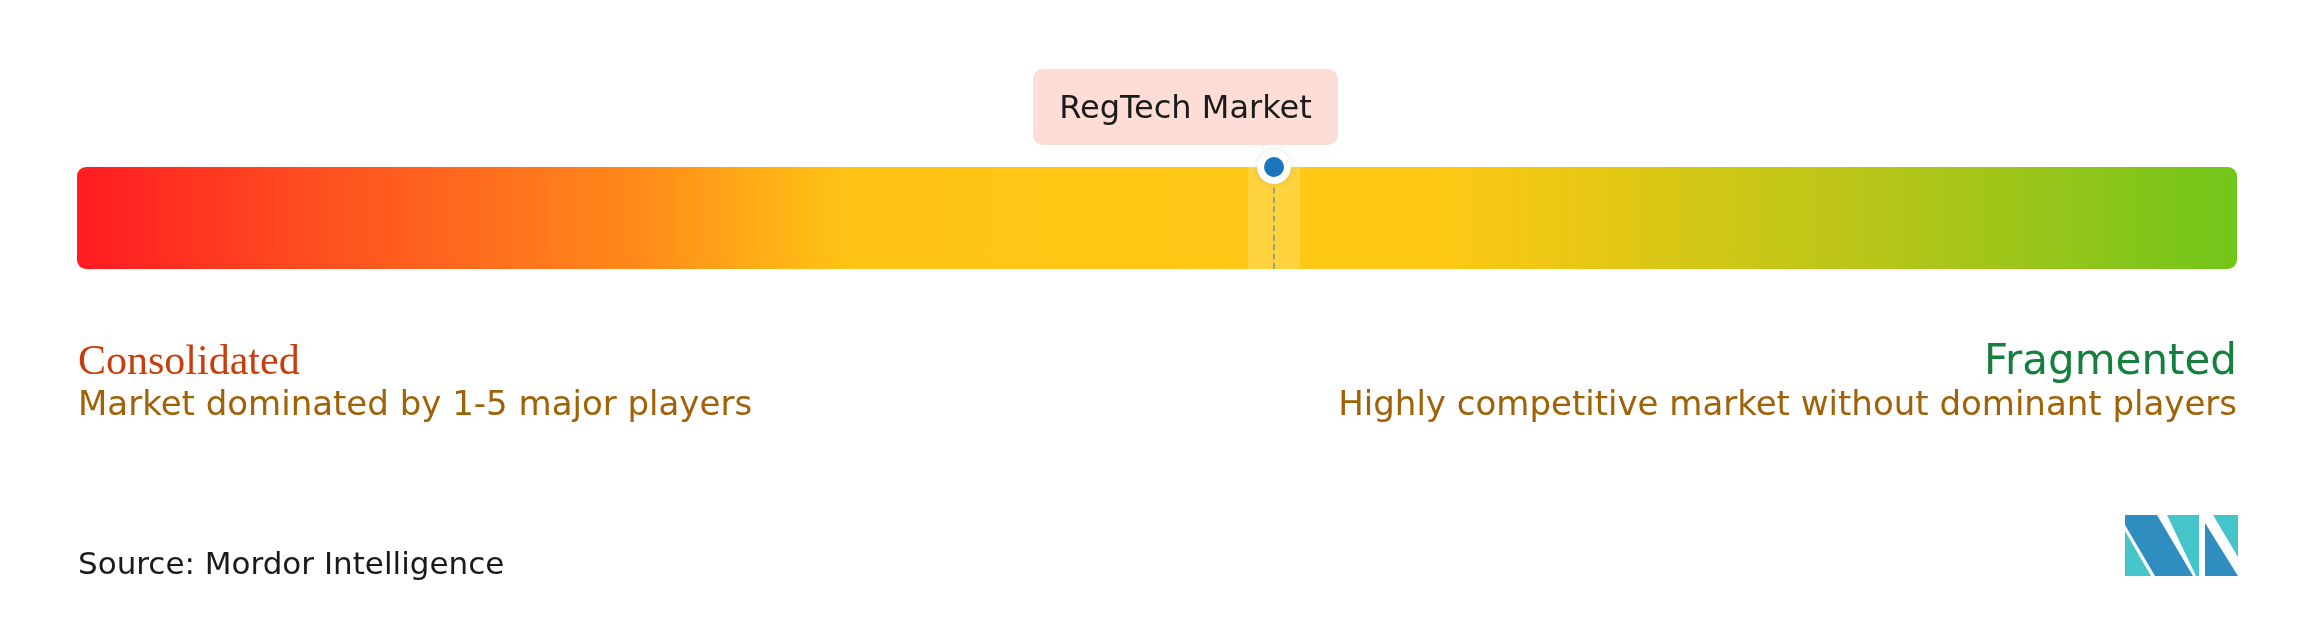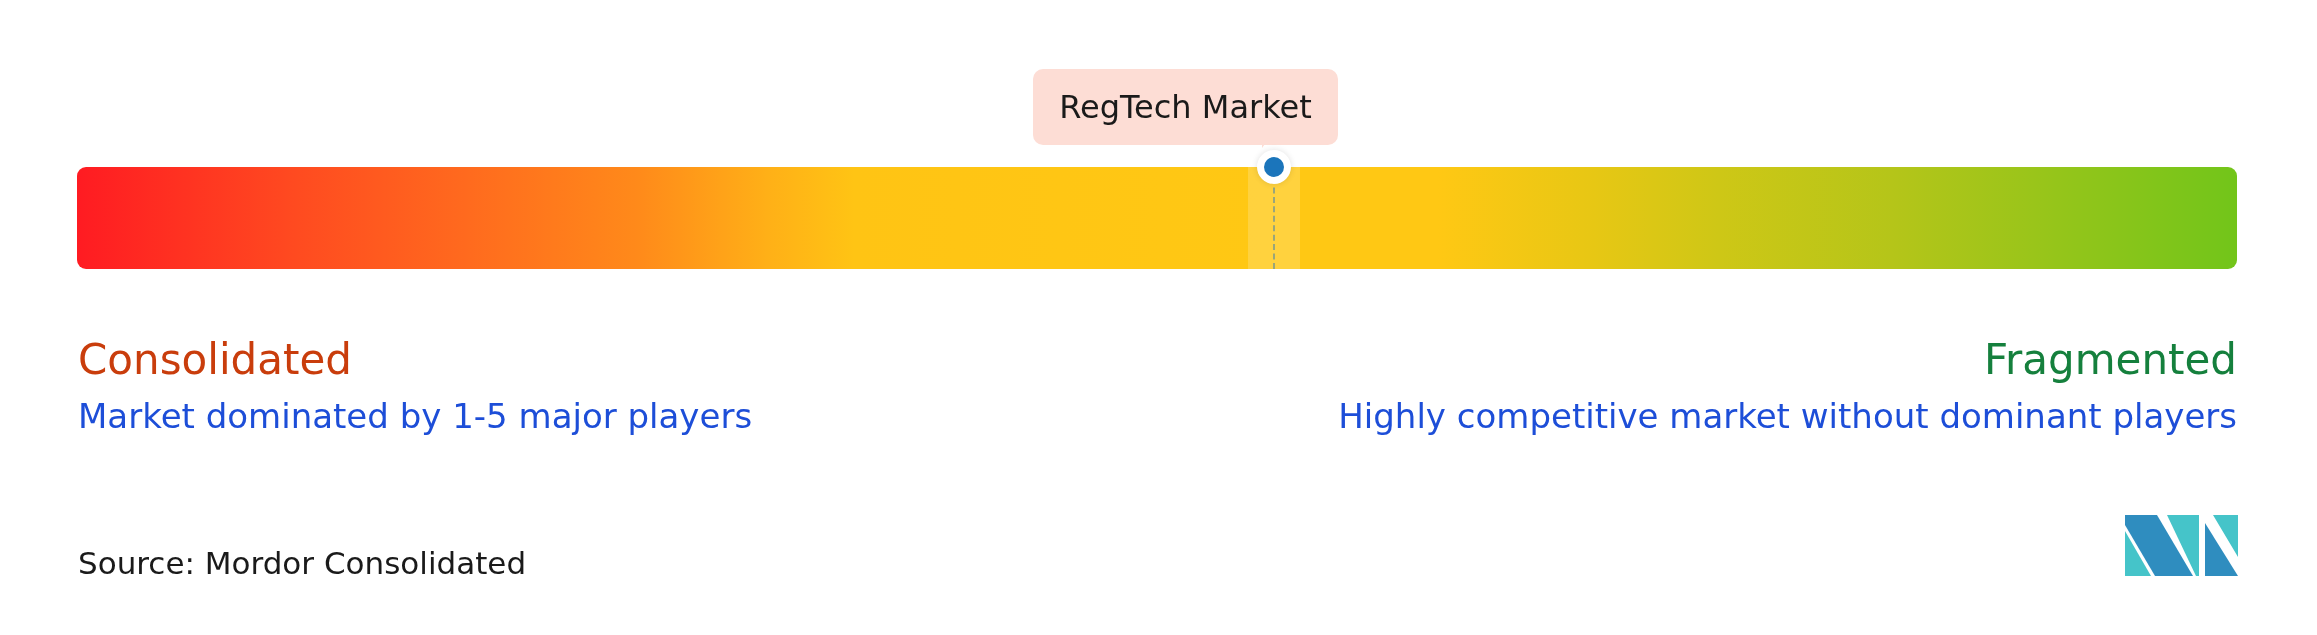--- a/index.html
+++ b/index.html
@@ -39,21 +39,21 @@
     .label-tail {
       position: absolute; left: 1262px; top: 132px; width: 0; height: 0;
       border-left: 0 solid transparent; border-right: 12px solid transparent;
       border-top: 16px solid #FDDDD5;
     }
     .end-title {
       position: absolute; top: 332px; font-size: 42px; font-weight: 500;
       line-height: 56px;
     }
     .end-desc {
-      position: absolute; top: 390px; font-size: 34px; color: #1d4ed8;
+      position: absolute; top: 377px; font-size: 34px; color: #a16207;
       line-height: 52px; white-space: nowrap;
     }
     .left { left: 78px; }
     .right { right: 80px; text-align: right; }
     .source {
       position: absolute; left: 78px; top: 540px; font-size: 31px; color: #1a1a1a;
       line-height: 46px; white-space: nowrap;
     }
     .logo { position: absolute; left: 2125px; top: 515px; width: 113px; height: 61px; }
   </style>
@@ -68,27 +68,27 @@
   <div class="label-box" id="labelBox" style="background: rgb(253, 221, 213);">
     <span>RegTech Market</span>
   </div>
   <div class="label-tail"></div>
 
   <div class="marker-ring">
     <div class="marker-dot" id="markerDot" style="background: rgb(27, 117, 187);"></div>
   </div>
 </div>
 
-<div class="end-title left" id="leftTitle" style="color: rgb(201, 61, 12);">Consolidated</div>
+<div class="end-title left" id="leftTitle" style="color: rgb(201, 61, 12); font-family: Liberation Serif, serif;">Consolidated</div>
 <div class="end-desc left">Market dominated by 1-5 major players</div>
 
 <div class="end-title right" id="rightTitle" style="color: #15803d;">Fragmented</div>
 <div class="end-desc right">Highly competitive market without dominant players</div>
 
-<div class="source">Source: Mordor Consolidated</div>
+<div class="source">Source: Mordor Intelligence</div>
 
 <svg class="logo" viewBox="0 0 113 61">
   <rect x="0" y="0" width="113" height="61" fill="#ffffff"></rect>
 
   <polygon points="0,0 32,0 68,61 30,61 0,10" fill="#2F8DBF"></polygon>
   <polygon points="0,16 26,61 0,61" fill="#45C4C9"></polygon>
 
   <polygon points="42,0 74,0 74,61 71,61" fill="#45C4C9"></polygon>
 
   <polygon points="80,0 113,0 113,42 88,0" fill="#45C4C9"></polygon>

